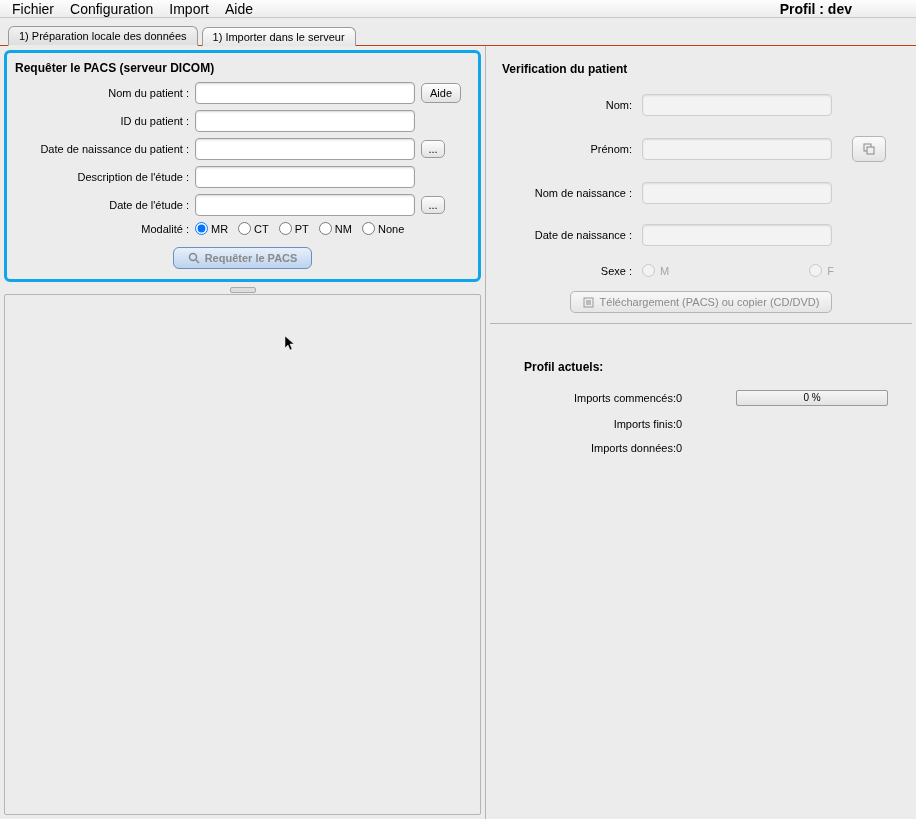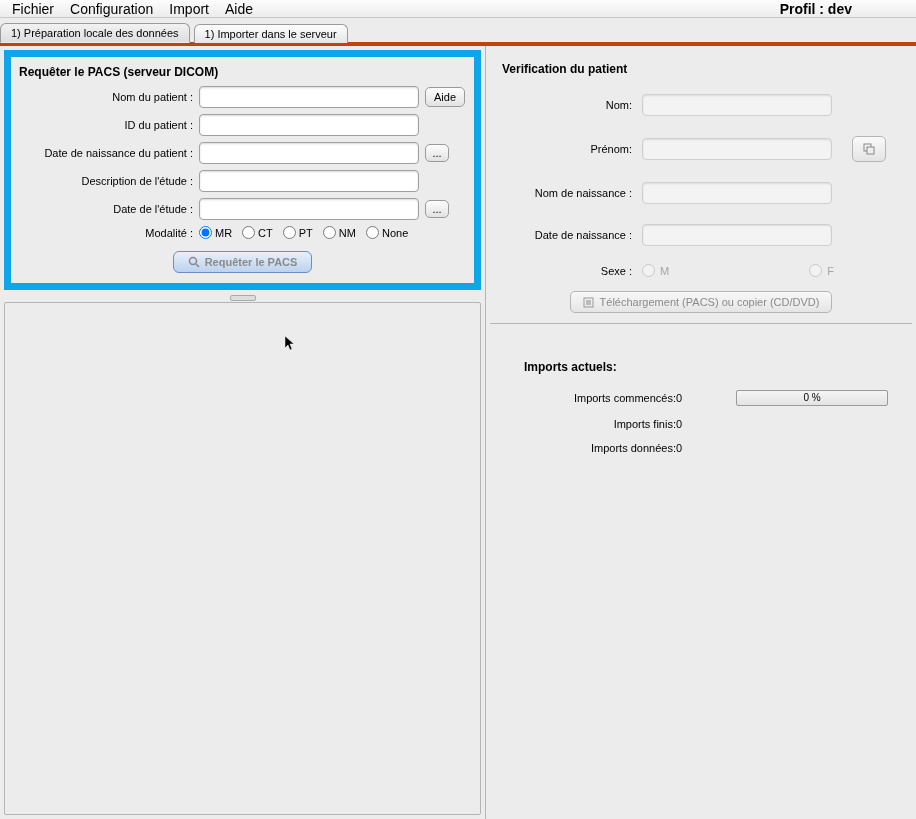--- a/index.html
+++ b/index.html
@@ -22,22 +22,22 @@
   font-size: 14px;
 }
 .menubar .menu-item { padding: 0 8px; cursor: default; }
 .menubar .spacer { flex: 1; }
 .menubar .profile { font-weight: bold; padding-right: 60px; }
 
 .tabs-row {
   display: flex;
   align-items: flex-end;
   height: 28px;
-  padding: 4px 8px 0 0;
-  border-bottom: 4px solid #c2410c;
+  padding: 4px 8px 0 8px;
+  border-bottom: 1px solid #c2410c;
   background: #ececec;
 }
 .tab {
   border: 1px solid #9a9a9a;
   border-bottom: none;
   border-radius: 6px 6px 0 0;
   padding: 3px 10px;
   margin-right: 4px;
   background: linear-gradient(#fdfdfd, #e6e6e6);
   font-size: 11px;
@@ -63,22 +63,22 @@
 .right-col {
   flex: 1;
   border-left: 1px solid #b5b5b5;
   display: flex;
   flex-direction: column;
   padding: 4px;
   gap: 22px;
 }
 
 .panel {
-  border: 7px solid #0ea5e9;
-  border-radius: 0;
+  border: 3px solid #0ea5e9;
+  border-radius: 6px;
   background: #ececec;
   margin-bottom: 4px;
 }
 .panel-title {
   font-weight: bold;
   font-size: 12px;
   padding: 8px 8px 4px 8px;
 }
 .form-row {
   display: flex;
@@ -372,21 +372,21 @@
                 <rect x="1" y="1" width="9" height="9" fill="none" stroke="#999"></rect>
                 <rect x="3" y="3" width="5" height="5" fill="#bbb"></rect>
               </svg>
           </span>
           <span>Téléchargement (PACS) ou copier (CD/DVD)</span>
         </button>
       </div>
     </div>
 
     <div class="imports-panel">
-      <div class="imports-title">Imports actuels:</div>
+      <div class="imports-title">Profil actuels:</div>
 
       <div class="irow">
         <div class="ilabel">Imports commencés:</div>
         <div class="ival">0</div>
         <div class="progress">0 %</div>
       </div>
       <div class="irow">
         <div class="ilabel">Imports finis:</div>
         <div class="ival">0</div>
       </div>

